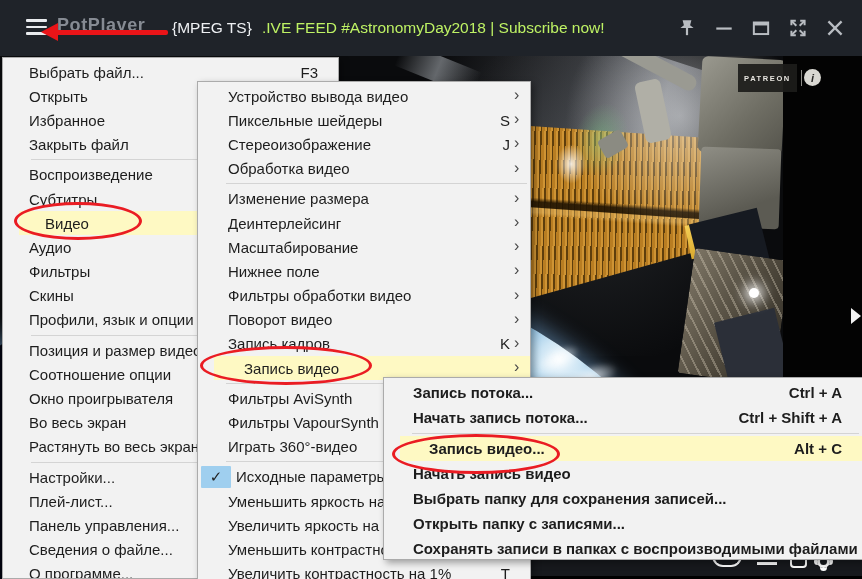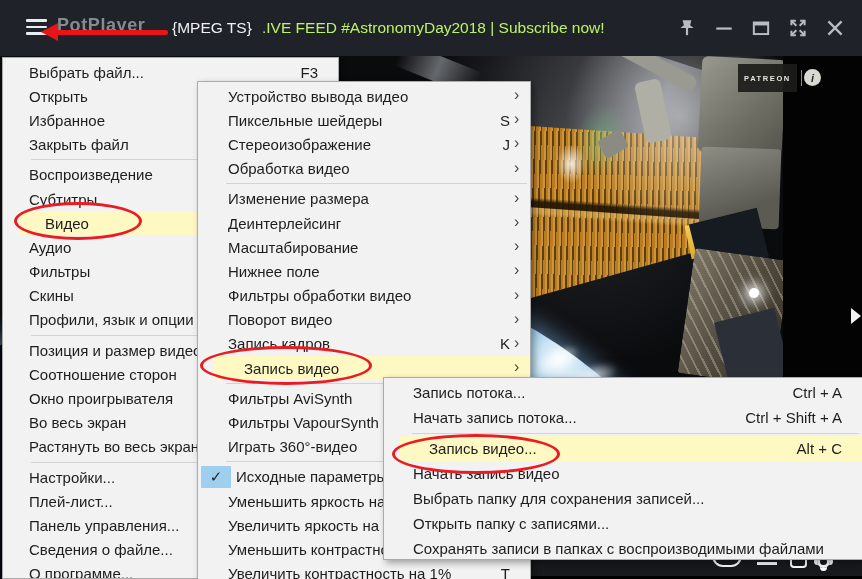--- a/index.html
+++ b/index.html
@@ -73,21 +73,21 @@
   .pinfo{position:absolute;right:-24px;top:5px;width:17px;height:17px;border-radius:50%;background:#d9d8d2;
          color:#2a2a28;font-size:11px;font-weight:bold;font-style:italic;display:flex;align-items:center;justify-content:center;}
 
   
   .menu{position:absolute;background:#f2f2f2;border:1px solid #ababab;box-shadow:3px 3px 7px rgba(0,0,0,.35);
         box-sizing:border-box;padding-top:2px;overflow:hidden;}
   #menu-main{left:2px;top:57px;width:337px;height:522px;z-index:10;}
   #menu-video{left:197px;top:81px;width:334px;height:503px;z-index:20;}
   #menu-record{left:383px;top:377px;width:480px;height:183px;z-index:30;}
   .mi{display:flex;align-items:center;height:24.2px;font-size:15px;color:#1d1d1d;white-space:nowrap;}
-  #menu-record .mi{height:25px;}
+  #menu-record .mi{height:25px;font-weight:bold;}
   .mi.hl{background:#fef9c3;margin-left:16px;}
   .chk{flex:0 0 26px;width:26px;height:22px;display:flex;align-items:center;justify-content:center;
        font-size:15px;color:#222;}
   #menu-video .chk{flex-basis:30px;width:30px;}
   #menu-record .chk{flex-basis:29px;width:29px;}
   .chk.on{flex-basis:22px;width:22px;margin:0 5px 0 3px;background:#9fcfF0;background:#9fcfef;border-radius:1px;}
   .lbl{flex:0 1 auto;overflow:visible;}
   .sc{margin-left:auto;padding-right:4px;color:#1d1d1d;}
   #menu-record .sc{padding-right:6px;}
   .ar{flex:0 0 16px;width:16px;font-size:16px;color:#4a4a4a;line-height:1;transform:translateY(-1px);}
@@ -256,21 +256,21 @@
     </div>
     <div class="sep"></div>
     <div class="mi">
       <span class="chk"></span>
       <span class="lbl">Позиция и размер видео</span>
       <span class="sc"></span>
       <span class="ar"></span>
     </div>
     <div class="mi">
       <span class="chk"></span>
-      <span class="lbl">Соотношение сторон</span>
+      <span class="lbl">Соотношение опции</span>
       <span class="sc"></span>
       <span class="ar"></span>
     </div>
     <div class="mi">
       <span class="chk"></span>
       <span class="lbl">Окно проигрывателя</span>
       <span class="sc"></span>
       <span class="ar"></span>
     </div>
     <div class="mi">

